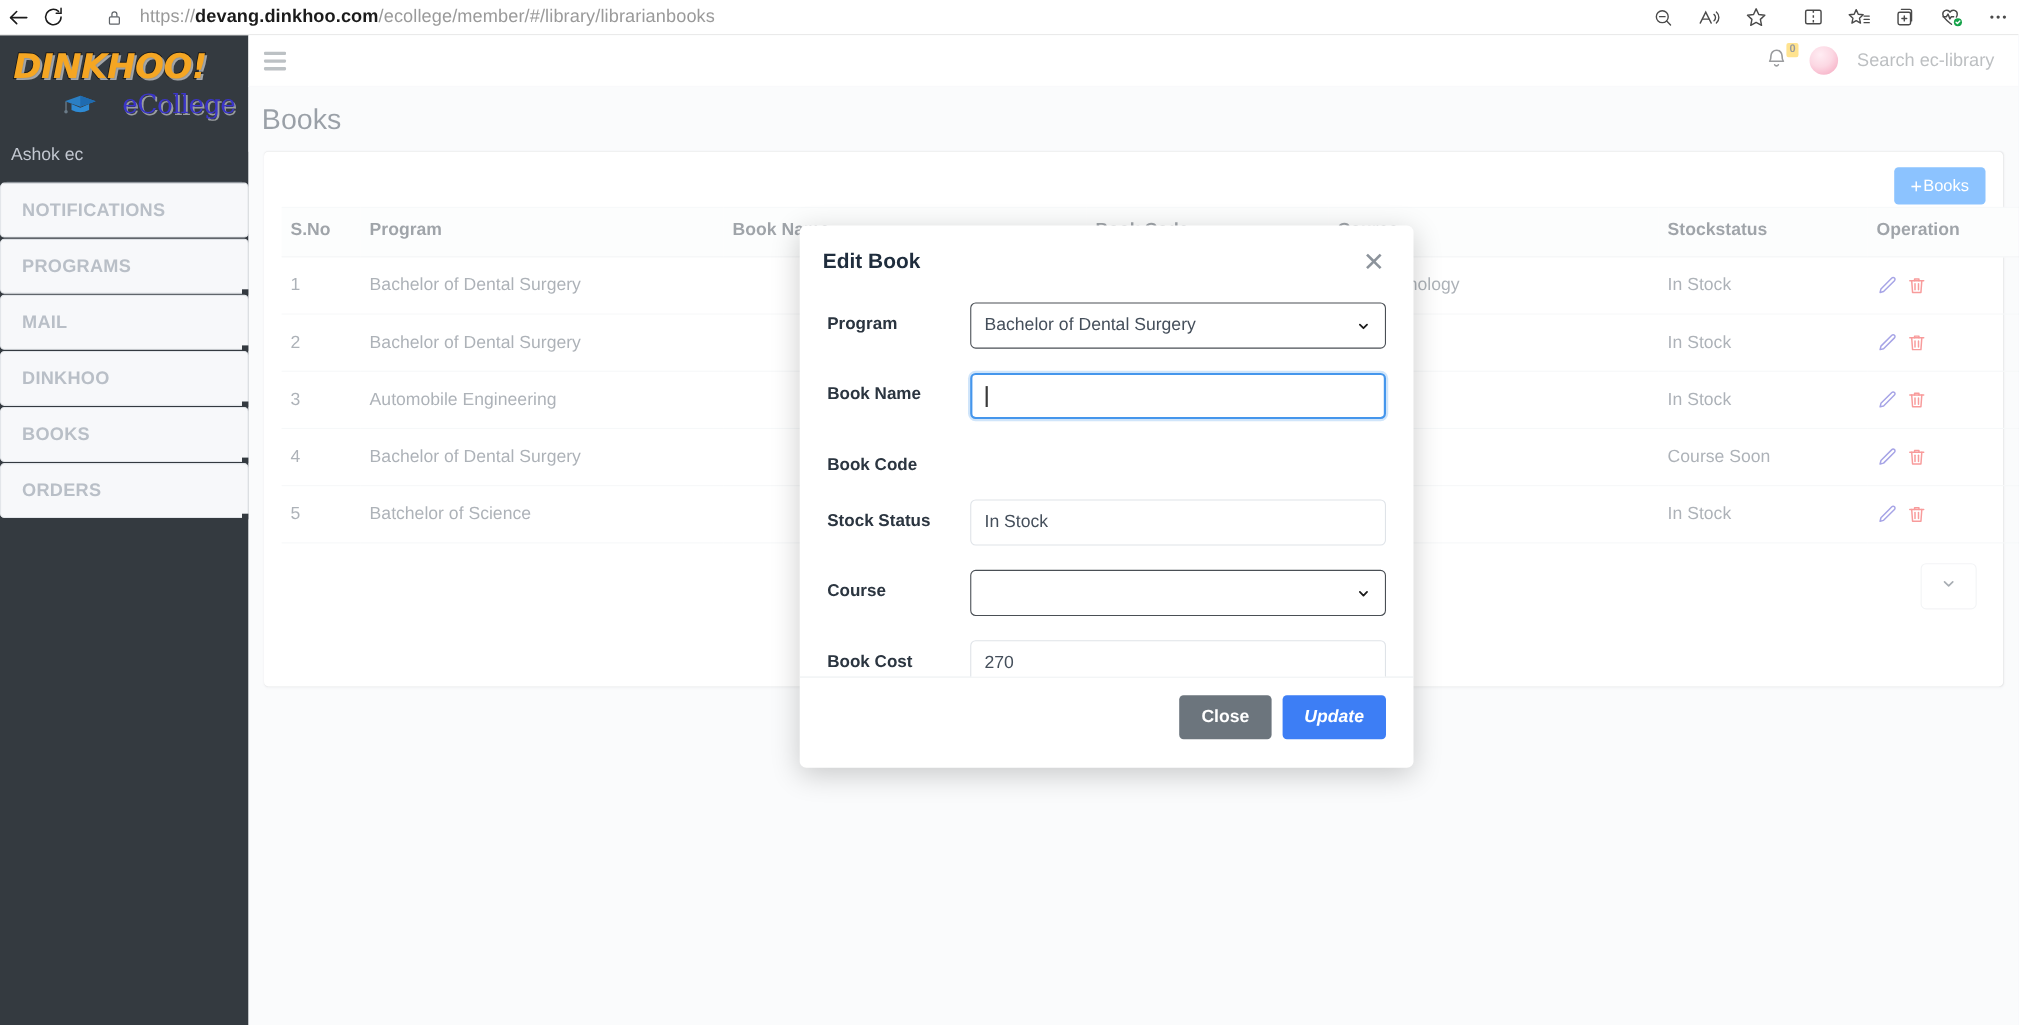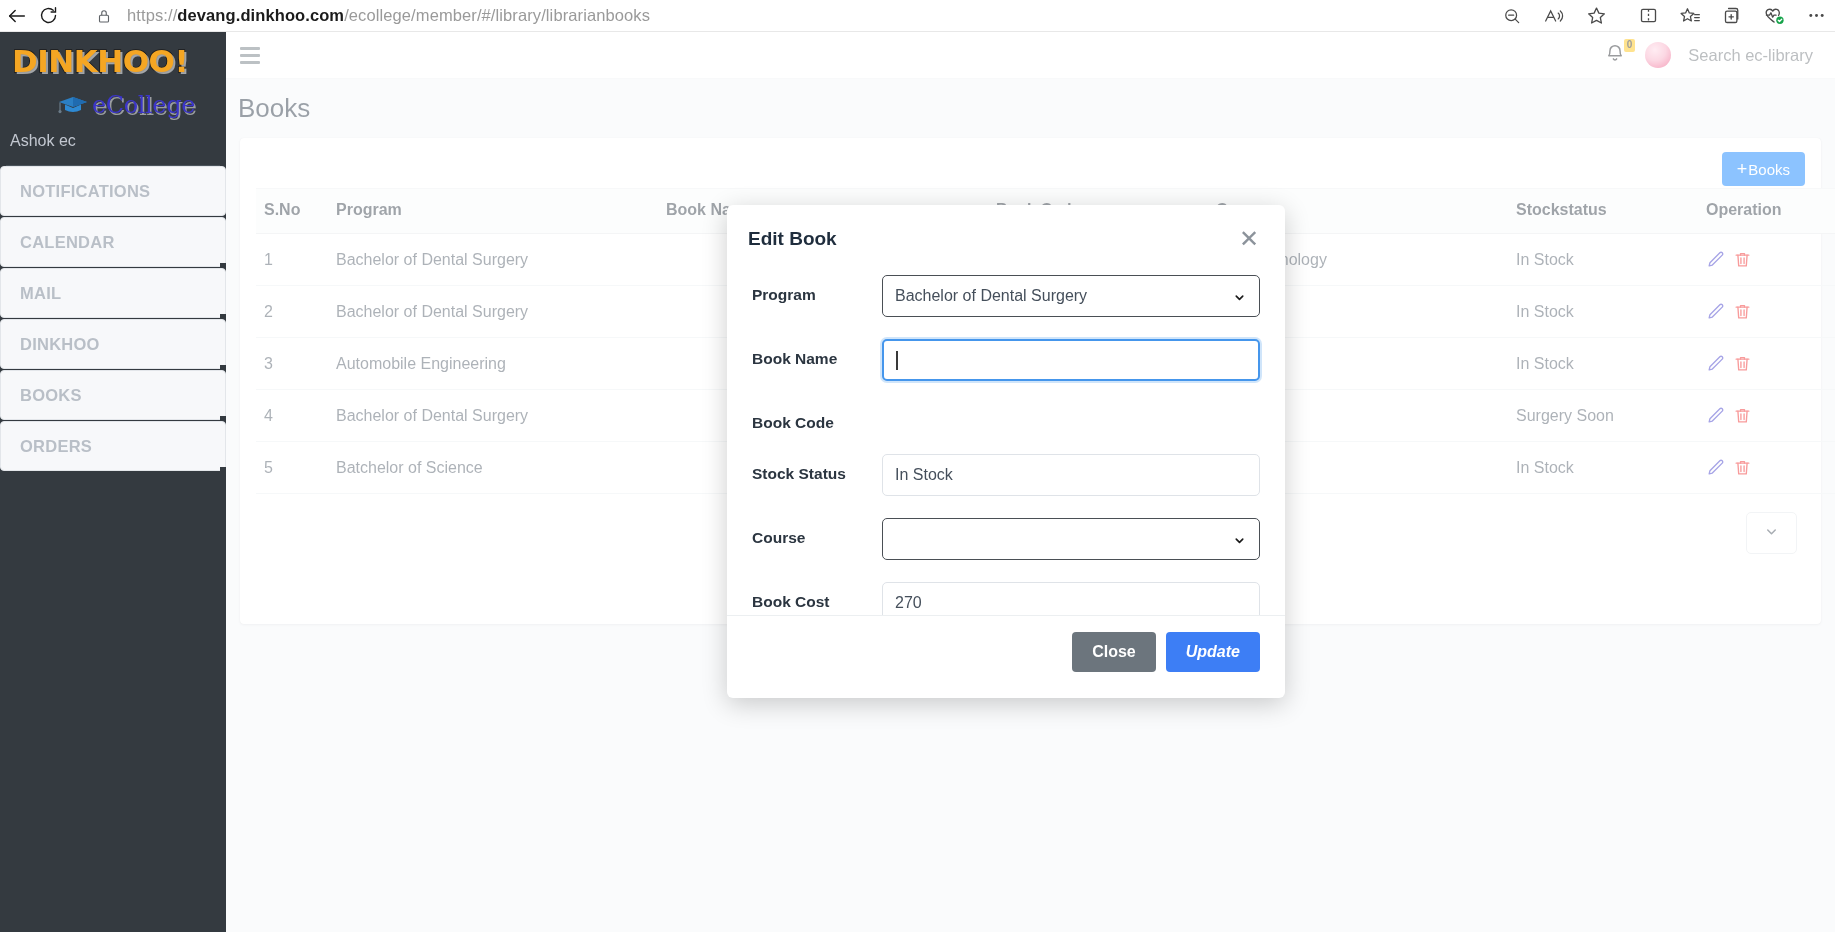--- a/index.html
+++ b/index.html
@@ -83,30 +83,31 @@
     height: 86px;
   }
   .brand-logo {
     display: block;
     line-height: 1;
   }
   .brand-dinkhoo {
     font-family: "DejaVu Sans", sans-serif;
     font-size: 31px;
     font-weight: 700;
+    font-style: italic;
     color: #f5a623;
     letter-spacing: -0.5px;
     -webkit-text-stroke: 1.6px #1b1b1b;
     paint-order: stroke fill;
     text-shadow: 2px 2px 0 rgba(255,255,255,0.55);
     white-space: nowrap;
   }
   .brand-sub {
     display: flex; align-items: center;
-    margin-top: 16px; margin-left: 44px;
+    margin-top: 6px; margin-left: 44px; justify-content: space-between;
   }
   .cap-icon { width: 34px; height: 22px; margin-right: 2px; }
   .brand-ecollege {
     font-family: "DejaVu Serif", serif;
     font-size: 24px;
     color: #3b35c8;
     text-shadow: 1.5px 1.5px 0 rgba(255,255,255,0.5);
     letter-spacing: -0.4px;
   }
   .brand-user {
@@ -501,21 +502,21 @@
       </div>
     </div>
     <div class="brand-user">Ashok ec</div>
     <div class="brand-rule"></div>
 
     <nav class="nav-list">
       <div class="nav-item">
         <span class="nav-item-label">NOTIFICATIONS</span>
       </div>
       <div class="nav-item">
-        <span class="nav-item-label">CALENDAR</span>
+        <span class="nav-item-label">PROGRAMS</span>
       </div>
       <div class="nav-item">
         <span class="nav-item-label">MAIL</span>
       </div>
       <div class="nav-item">
         <span class="nav-item-label">DINKHOO</span>
       </div>
       <div class="nav-item">
         <span class="nav-item-label">BOOKS</span>
       </div>
@@ -651,21 +652,21 @@
                   </span>
                 </div>
               </td>
             </tr>
             <tr>
               <td>4</td>
               <td>Bachelor of Dental Surgery</td>
               <td></td>
               <td></td>
               <td></td>
-              <td>Surgery Soon</td>
+              <td>Course Soon</td>
               <td>
                 <div class="op-cell">
                   <span class="op-edit">
                     <svg width="19" height="19" viewBox="0 0 24 24" fill="none" stroke="currentColor" stroke-width="1.7" stroke-linecap="round" stroke-linejoin="round">
                         <path d="M17.5 3.5a2.1 2.1 0 0 1 3 3L8 19l-4 1 1-4z"></path>
                       </svg>
                   </span>
                   <span class="op-del">
                     <svg width="19" height="19" viewBox="0 0 24 24" fill="none" stroke="currentColor" stroke-width="1.7" stroke-linecap="round" stroke-linejoin="round">
                         <polyline points="4,6.5 20,6.5"></polyline>

